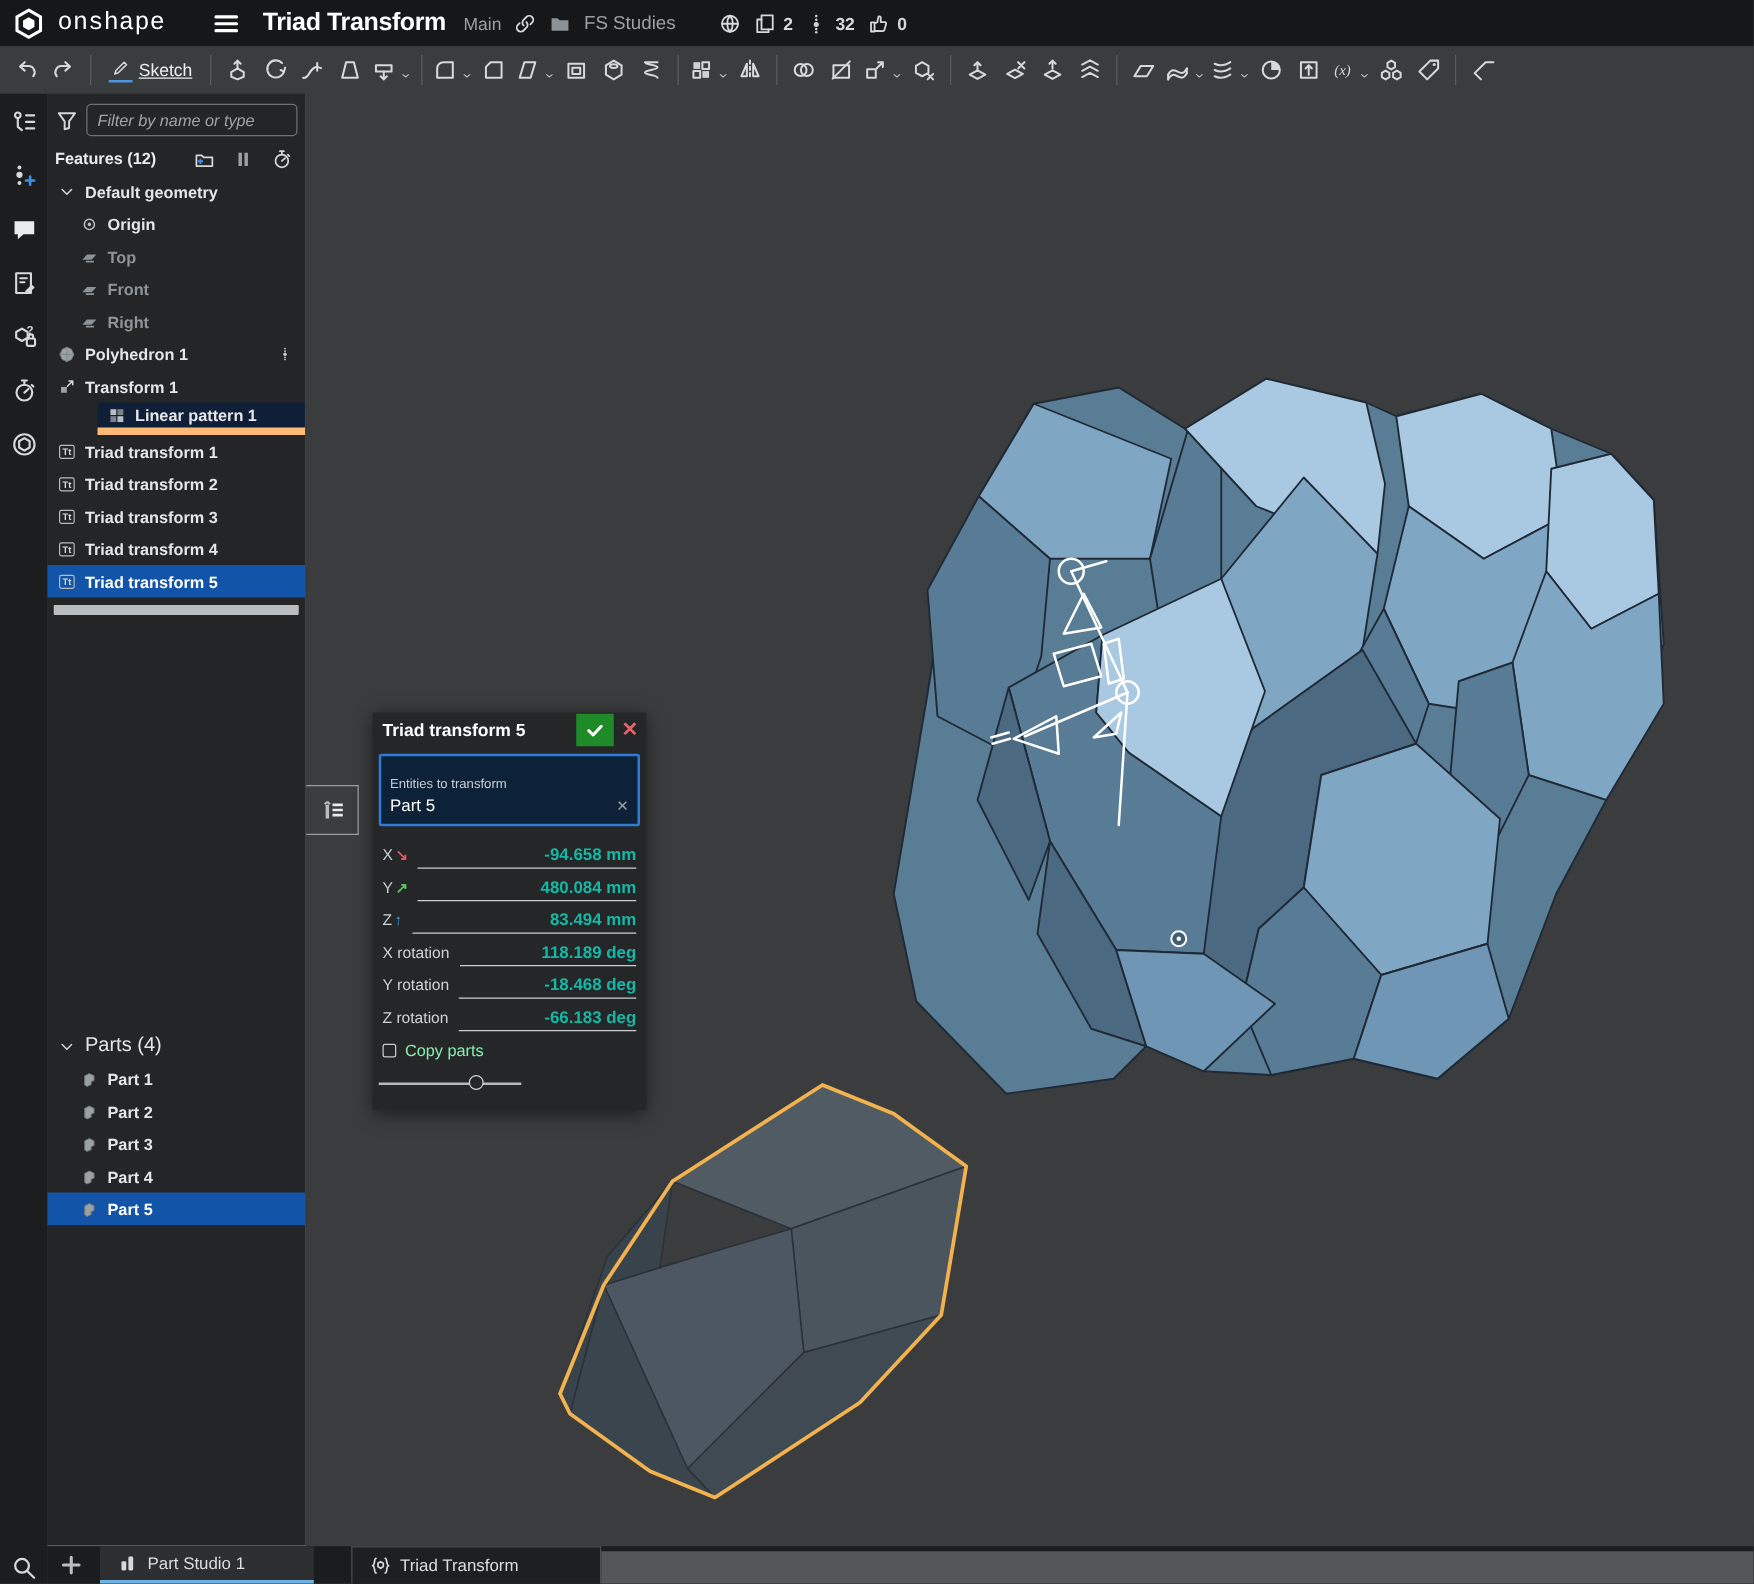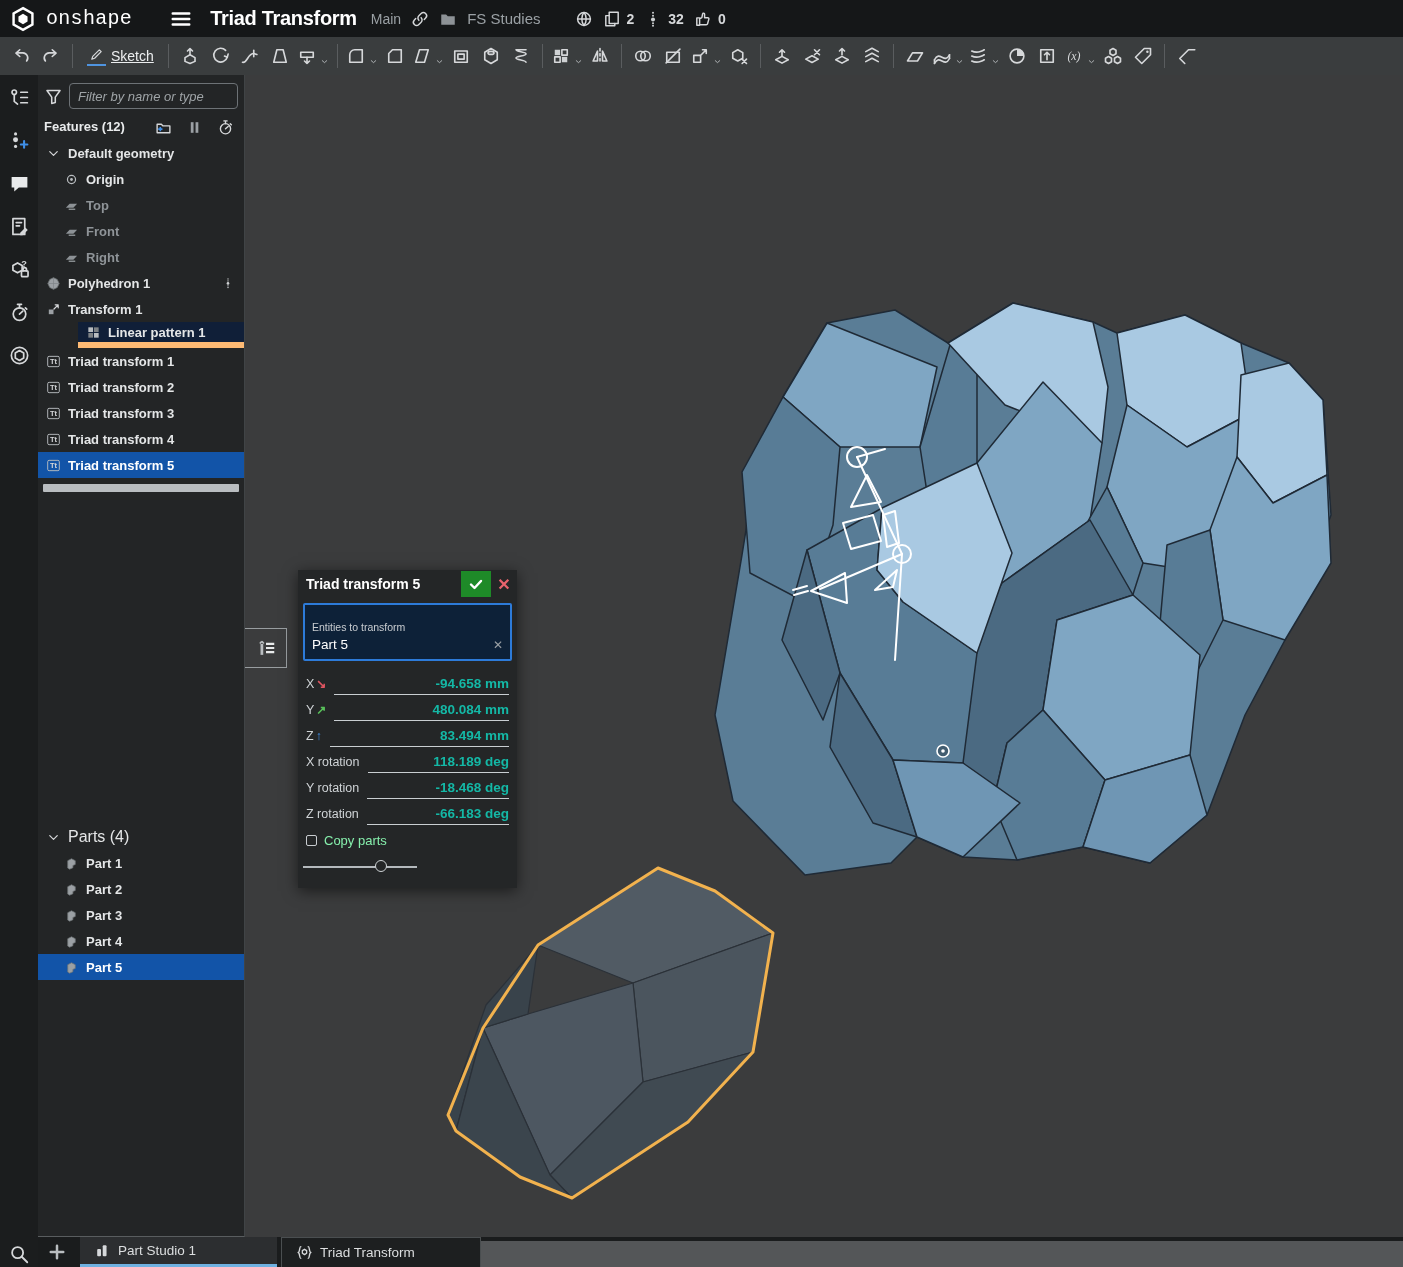--- a/index.html
+++ b/index.html
@@ -96,21 +96,21 @@
   .slider .thumb { position:absolute; left:72px; top:4px; width:12px; height:12px; border:1.5px solid #cfd3d6;
                    border-radius:50%; background:#242627; cursor:pointer; }
 
   
   .bottombar { position:absolute; left:38px; top:1237px; width:1365px; height:30px; background:#1a1c1d; }
   .scrollstrip { position:absolute; left:443px; top:4px; width:922px; height:26px; background:#545658; cursor:pointer; }
   .plus-btn { position:absolute; left:9px; top:5px; width:20px; height:20px; cursor:pointer; }
   .tab { position:absolute; top:0; height:30px; display:flex; align-items:center; gap:7px; padding:0 14px;
          font-size:13.5px; color:#dcdedf; cursor:pointer; }
   .tab .tic { width:17px; height:17px; }
-  .tab.active { left:42px; width:197px; background:#2c2e30; border-bottom:3px solid #6fb1e1; }
+  .tab.active { left:42px; width:171px; background:#2c2e30; border-bottom:3px solid #6fb1e1; }
   .tab.inactive { left:243px; width:200px; background:#1d1f20; border:1px solid #4a4e50; border-bottom:none; }
   .rail-search { position:absolute; left:8px; top:1243px; width:22px; height:22px; cursor:pointer; z-index:3; }
 </style>
 </head>
 <body>
 
 <div class="topbar">
   <span class="logo" id="ic-logo"><svg viewBox="0 0 16 16" width="100%" height="100%">
         <path d="M8 1.3 13.8 4.6v6.8L8 14.7 2.2 11.4V4.6z" stroke="#fff" stroke-width="1.5" fill="none"></path>
         <path d="M8 4.8l2.8 1.6v3.2L8 11.2 5.2 9.6V6.4z" fill="#fff"></path>

